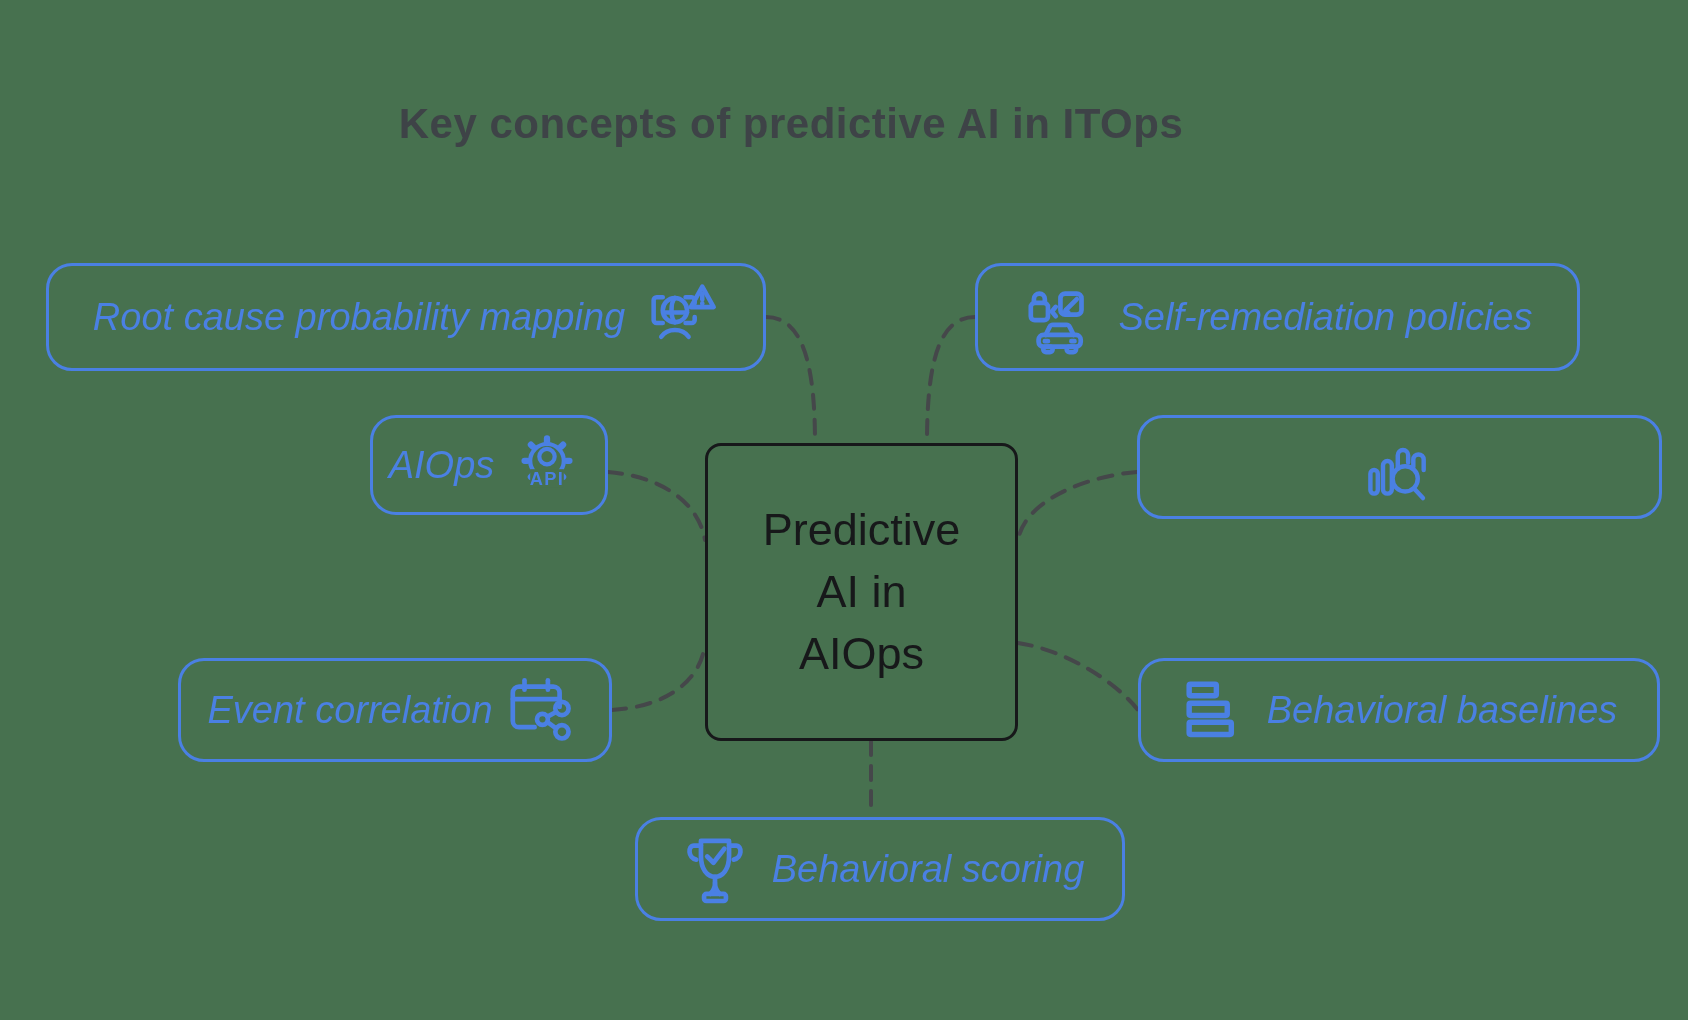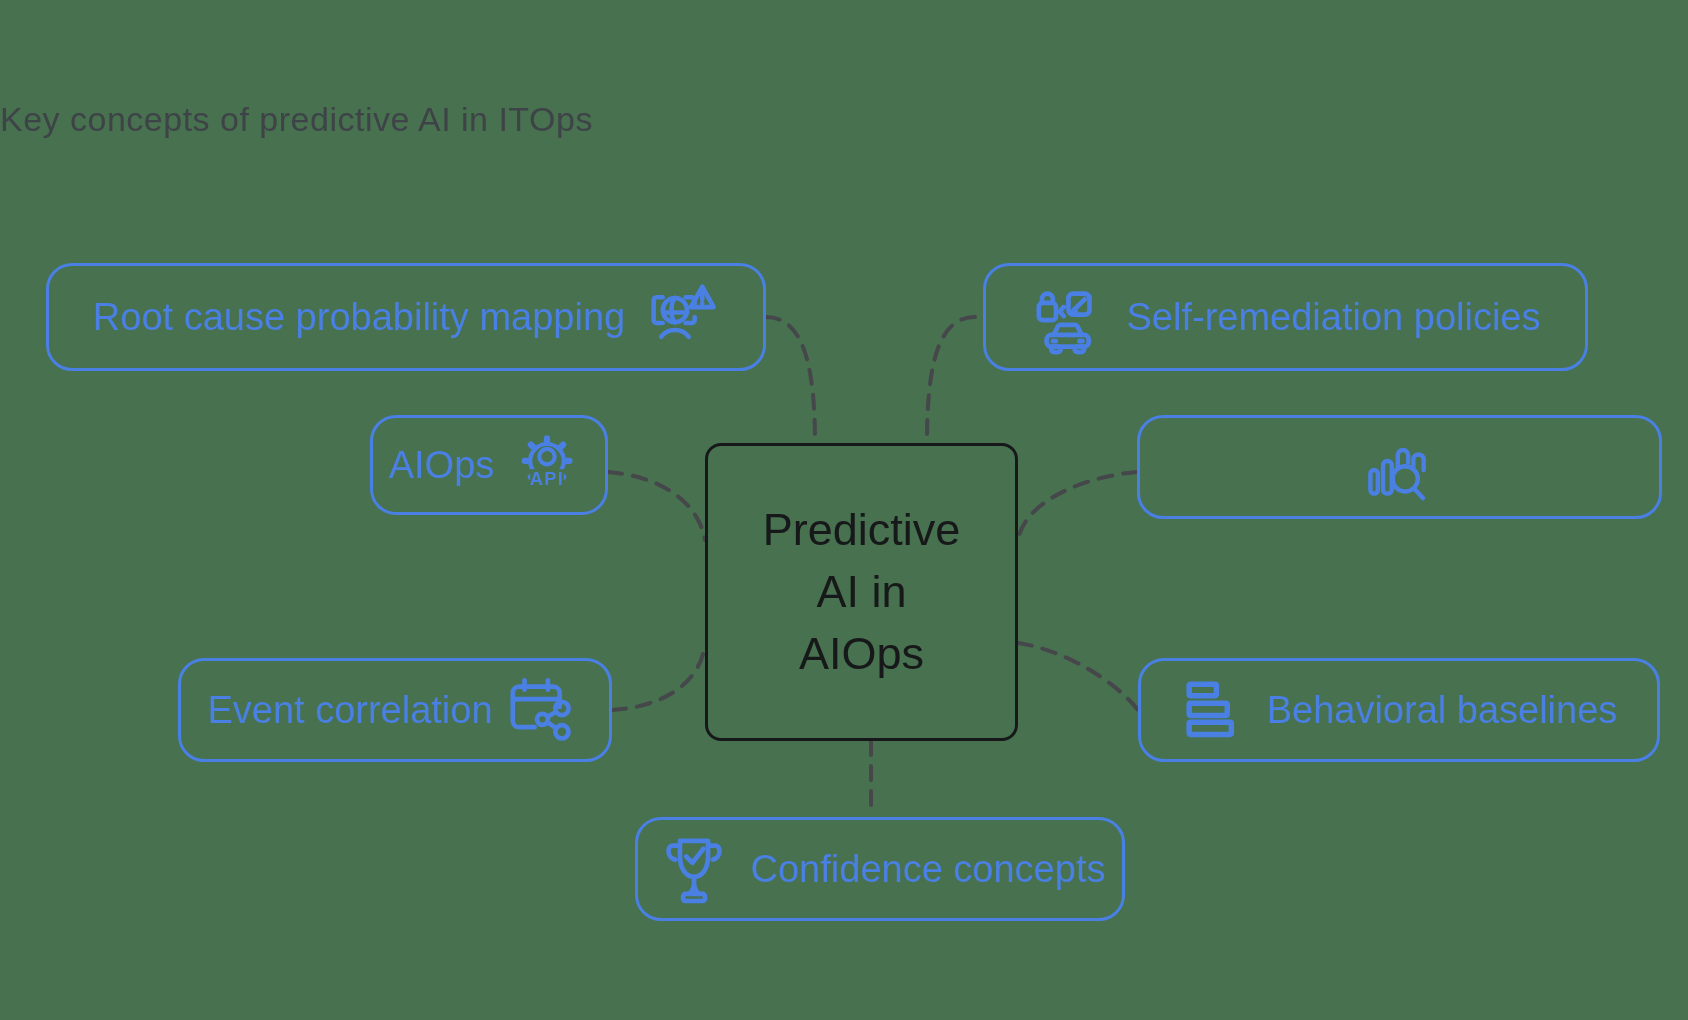--- a/index.html
+++ b/index.html
@@ -8,46 +8,46 @@
     --central-black:#17181a;
     --connector-gray:#45474a;
     --title-gray:#3e4347;
   }
   html,body{margin:0;padding:0;}
   body{background:var(--background);font-family:"Liberation Sans", sans-serif;}
   #canvas{position:relative;width:1688px;height:1020px;background:var(--background);overflow:hidden;}
 
   .title{
     position:absolute;left:0;top:100px;width:1582px;
-    text-align:left;font-size:34px;font-weight:400;
+    text-align:center;font-size:42px;font-weight:700;
     color:var(--title-gray);letter-spacing:0.5px;
   }
 
   .node{
     position:absolute;box-sizing:border-box;
     border:3px solid var(--node-blue);border-radius:26px;
     display:flex;align-items:center;justify-content:center;
     gap:18px;padding:0 18px;
     color:var(--node-blue);font-size:38px;
     background:transparent;
   }
-  .node .nlabel{white-space:nowrap;}
+  .node .nlabel{white-space:nowrap;font-style:italic;}
   .icon{color:var(--node-blue);display:inline-flex;flex:0 0 auto;}
   .icon svg{display:block;}
   .knockout{fill:var(--background);stroke:none;}
 
   .central{
     position:absolute;left:705px;top:443px;width:313px;height:298px;
     box-sizing:border-box;border:3.5px solid var(--central-black);border-radius:16px;
     display:flex;flex-direction:column;align-items:center;justify-content:center;
     color:var(--central-black);font-size:45px;line-height:62px;text-align:center;
   }
 
   .n-root{left:46px;top:263px;width:720px;height:108px;}
-  .n-selfrem{left:975px;top:263px;width:605px;height:108px;margin-left:8px;}
+  .n-selfrem{left:975px;top:263px;width:605px;height:108px;}
   .n-aiops{left:370px;top:415px;width:238px;height:100px;padding-left:11px;}
   .n-timeseries{left:1137px;top:415px;width:525px;height:104px;}
   .n-eventcorr{left:178px;top:658px;width:434px;height:104px;padding:0 10px;gap:12px;}
   .n-behavioral{left:1138px;top:658px;width:522px;height:104px;}
   .n-confidence{left:635px;top:817px;width:490px;height:104px;}
 
   svg.connectors{position:absolute;left:0;top:0;pointer-events:none;color:var(--connector-gray);}
   svg.connectors path{fill:none;stroke:currentColor;stroke-width:4;stroke-dasharray:14 11;stroke-linecap:round;}
 </style>
 </head>
@@ -178,16 +178,16 @@
       <svg width="78" height="78" viewBox="0 0 100 100" fill="none" stroke="currentColor" stroke-width="6" stroke-linecap="round" stroke-linejoin="round">
         <path d="M32 14 H68 V34 C68 50 60 60 50 60 C40 60 32 50 32 34 Z"></path>
         <path d="M32 20 h-9 c-8 0 -8 16 3 18"></path>
         <path d="M68 20 h9 c8 0 8 16 -3 18"></path>
         <path d="M50 60 V68"></path>
         <path d="M44 82 C48 78 50 73 50 68 C50 73 52 78 56 82"></path>
         <rect x="36" y="82" width="28" height="9" rx="3"></rect>
         <path d="M40 34 L48 42 L62 24"></path>
       </svg>
     </span>
-    <span class="nlabel">Confidence concepts</span>
+    <span class="nlabel">Behavioral scoring</span>
   </div>
 
 </div>
 
 </body></html>

